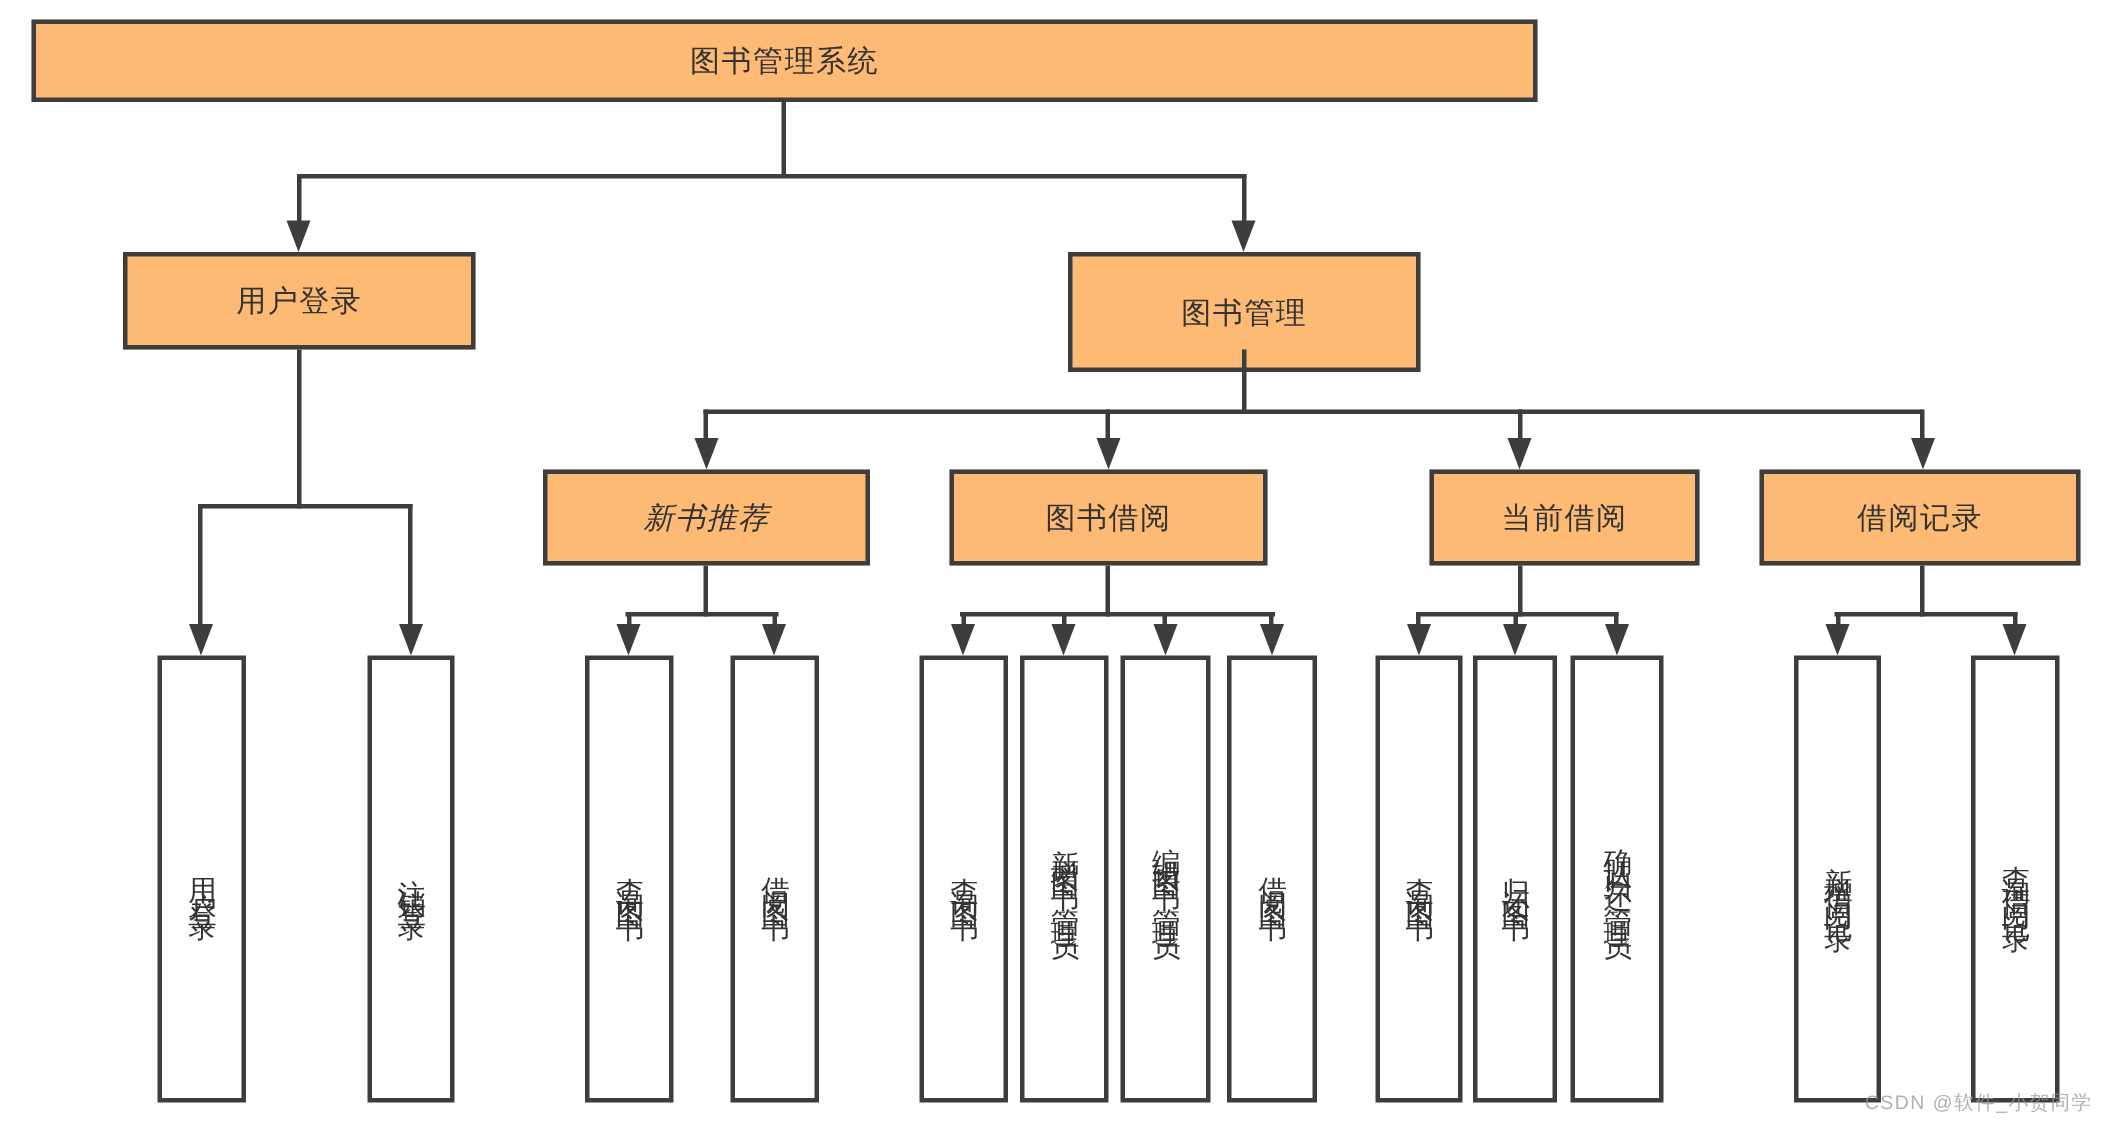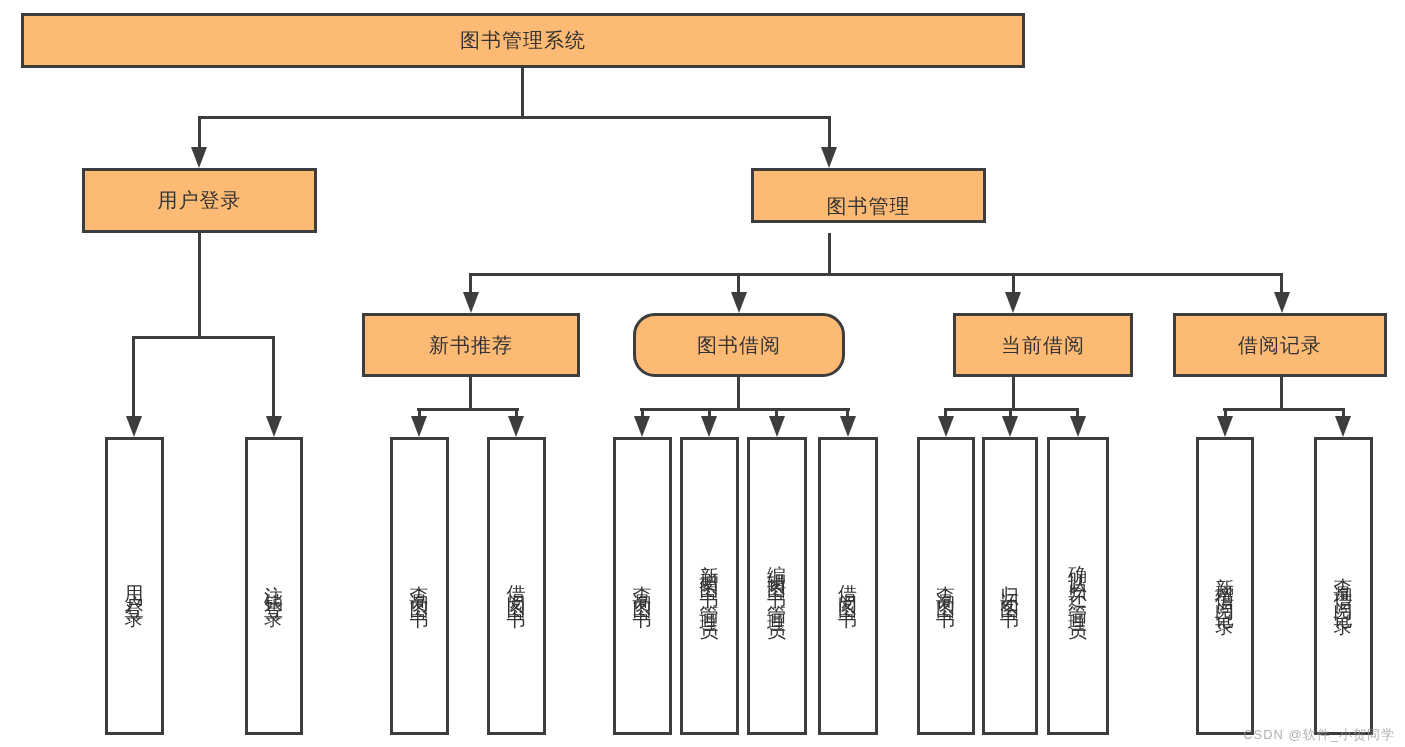--- a/index.html
+++ b/index.html
@@ -38,28 +38,28 @@
 
 <div id="canvas">
 
   <div class="box" style="left:21px;top:13px;width:1004px;height:55px;">
     <span>图书管理系统</span>
   </div>
 
   <div class="box" style="left:82px;top:168px;width:235px;height:65px;">
     <span>用户登录</span>
   </div>
-  <div class="box" style="left:751px;top:168px;width:235px;height:55px;align-items:flex-end;">
+  <div class="box" style="left:712px;top:168px;width:235px;height:80px;">
     <span>图书管理</span>
   </div>
 
-  <div class="box" style="left:362px;top:313px;width:218px;height:64px;">
+  <div class="box" style="left:362px;top:313px;width:218px;height:64px;font-style:italic;">
     <span>新书推荐</span>
   </div>
-  <div class="box" style="left:633px;top:313px;width:212px;height:64px;border-radius:22px;">
+  <div class="box" style="left:633px;top:313px;width:212px;height:64px;">
     <span>图书借阅</span>
   </div>
   <div class="box" style="left:953px;top:313px;width:180px;height:64px;">
     <span>当前借阅</span>
   </div>
   <div class="box" style="left:1173px;top:313px;width:214px;height:64px;">
     <span>借阅记录</span>
   </div>
 
   <div class="vbox" style="left:105px;top:437px;width:59px;height:298px;">

